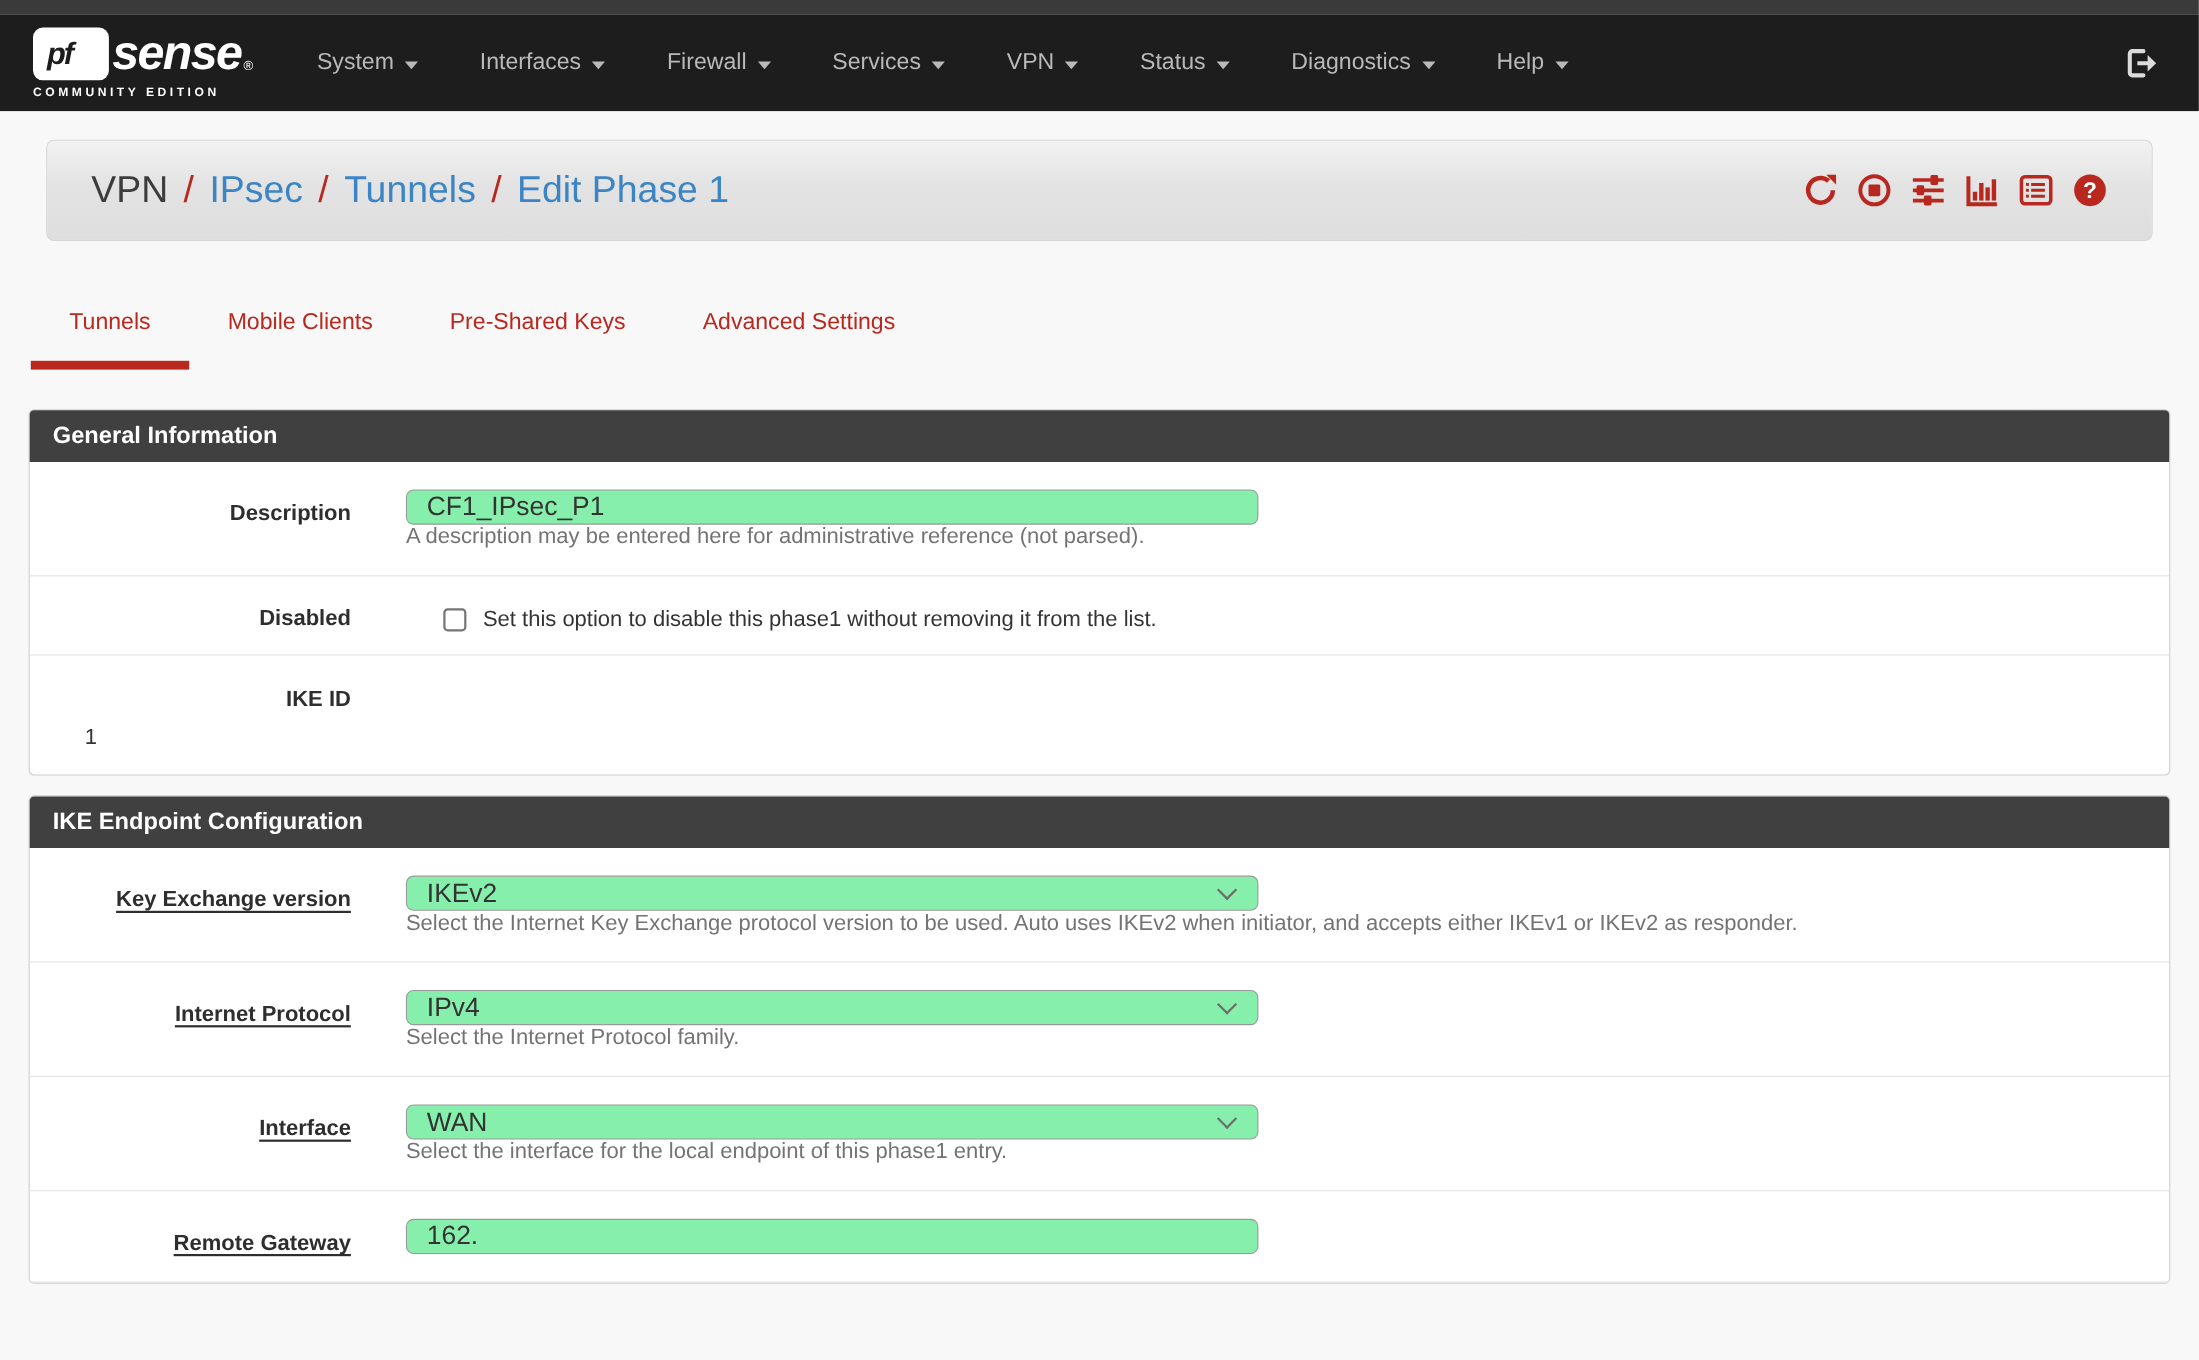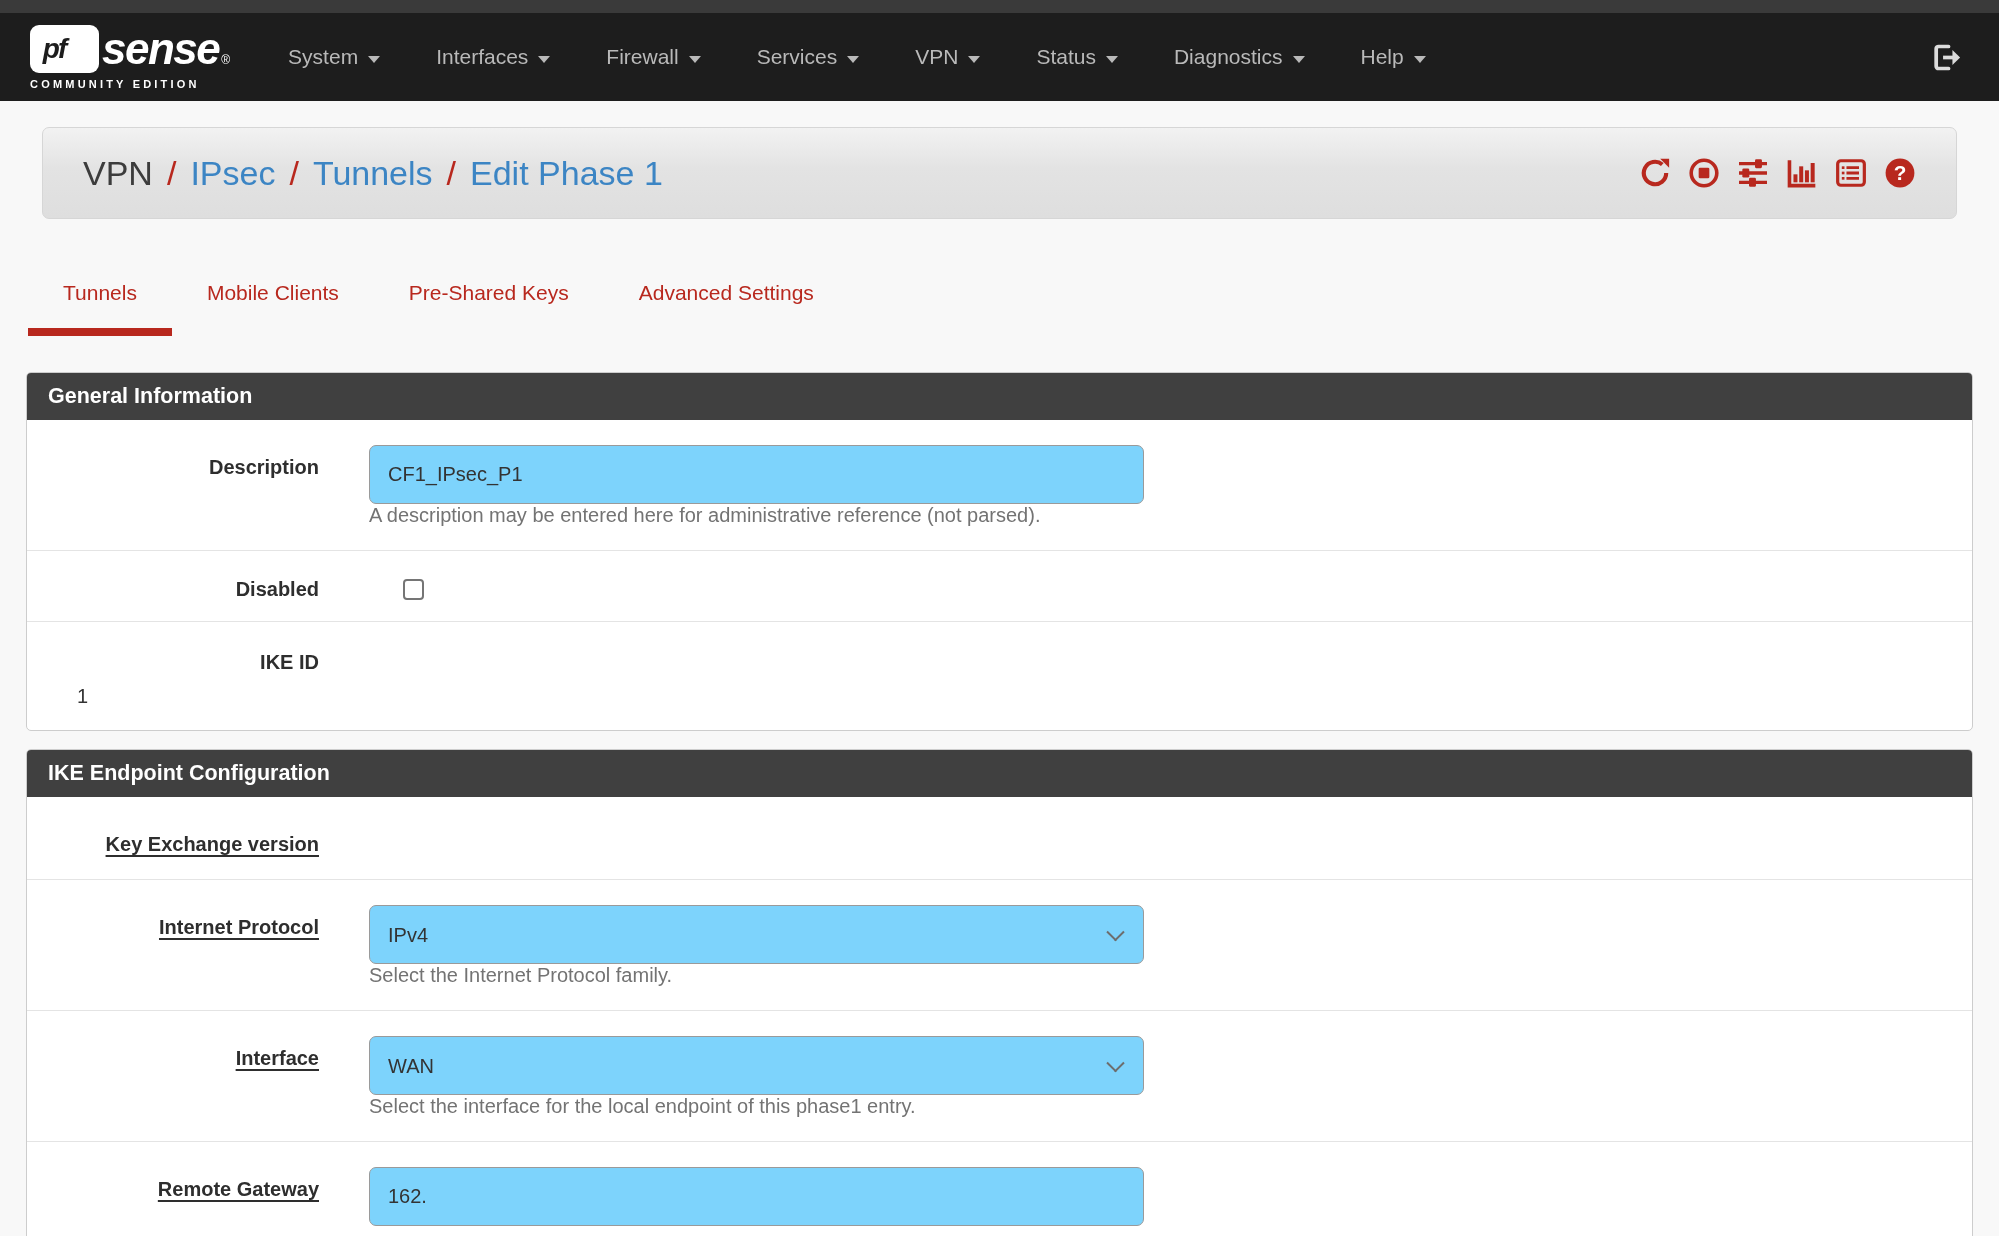--- a/index.html
+++ b/index.html
@@ -38,22 +38,22 @@
   .tab{font-size:21px;color:#b8281e;padding:12px 35px 23px;border-bottom:8px solid transparent;cursor:pointer;white-space:nowrap;}
   .tab.active{border-bottom-color:#b8281e;}
   
   .panel{margin:36px 26px 0;background:#fff;border:1px solid #cdcdcd;border-radius:5px;}
   .panel-header{background:#404040;color:#fff;font-weight:bold;font-size:21.5px;padding:11px 21px;border-radius:4px 4px 0 0;}
   .frow{display:flex;align-items:flex-start;padding:25px 0 23px;border-bottom:1px solid #e4e4e4;}
   .frow.last{border-bottom:none;}
   .flabel{width:292px;text-align:right;font-weight:bold;color:#2e2e2e;font-size:20px;padding-top:11px;flex:none;}
   .flabel.u{text-decoration:underline;text-decoration-thickness:2px;text-underline-offset:4px;}
   .fcontrol{margin-left:50px;flex:1;}
-  .tinput,select{box-sizing:border-box;width:775px;height:59px;border:1.5px solid #9a9a9a;border-radius:7px;
-    font-size:20px;color:#333;padding:0 18px;background:#7dd3fc;font-family:"Liberation Sans",sans-serif;outline:none;}
+  .tinput,select{box-sizing:border-box;width:775px;height:32px;border:1.5px solid #9a9a9a;border-radius:7px;
+    font-size:24px;color:#333;padding:0 18px;background:#86efac;font-family:"Liberation Sans",sans-serif;outline:none;}
   .selectwrap{position:relative;width:775px;}
   select{appearance:none;-webkit-appearance:none;width:100%;cursor:pointer;}
   .selectwrap::after{content:"";position:absolute;right:22px;top:50%;width:11px;height:11px;
     border-right:2.3px solid #6d6d6d;border-bottom:2.3px solid #6d6d6d;transform:translateY(-72%) rotate(45deg);pointer-events:none;}
   .fhelp{color:#737373;font-size:20px;display:flex;align-items:center;gap:14px;}
   .checkline{display:flex;align-items:center;gap:15px;font-size:20px;color:#333;padding-top:6px;}
   input[type=checkbox]{appearance:none;-webkit-appearance:none;width:21px;height:21px;border:2px solid #757575;border-radius:4px;background:#fff;margin:0;cursor:pointer;flex:none;}
   .static-val{font-size:20px;color:#333;padding-top:11px;}
   .frow.compact .flabel{padding-top:5px;}
   .frow.compact{padding:22px 0 20px;gap:34px;}
@@ -184,37 +184,46 @@
         <span>A description may be entered here for administrative reference (not parsed).</span>
       </div>
     </div>
   </div>
 
   <div class="frow compact">
     <div class="flabel">Disabled</div>
     <div class="fcontrol">
       <div class="checkline">
         <input type="checkbox" style="">
+        <span>Set this option to disable this phase1 without removing it from the list.</span>
       </div>
     </div>
   </div>
 
   <div class="frow last" style="padding:18px 0 22px;flex-direction:column;">
     <div class="flabel">IKE ID</div>
     <div class="fcontrol">
       <div class="static-val">1</div>
     </div>
   </div>
 </div>
 
 <div class="panel" style="margin-top:18px;">
   <div class="panel-header">IKE Endpoint Configuration</div>
 
   <div class="frow">
     <div class="flabel u">Key Exchange version</div>
+    <div class="fcontrol">
+      <div class="selectwrap">
+        <select><option>IKEv2</option></select>
+      </div>
+      <div class="fhelp">
+        <span>Select the Internet Key Exchange protocol version to be used. Auto uses IKEv2 when initiator, and accepts either IKEv1 or IKEv2 as responder.</span>
+      </div>
+    </div>
   </div>
 
   <div class="frow">
     <div class="flabel u">Internet Protocol</div>
     <div class="fcontrol">
       <div class="selectwrap">
         <select><option>IPv4</option></select>
       </div>
       <div class="fhelp">
         <span>Select the Internet Protocol family.</span>

